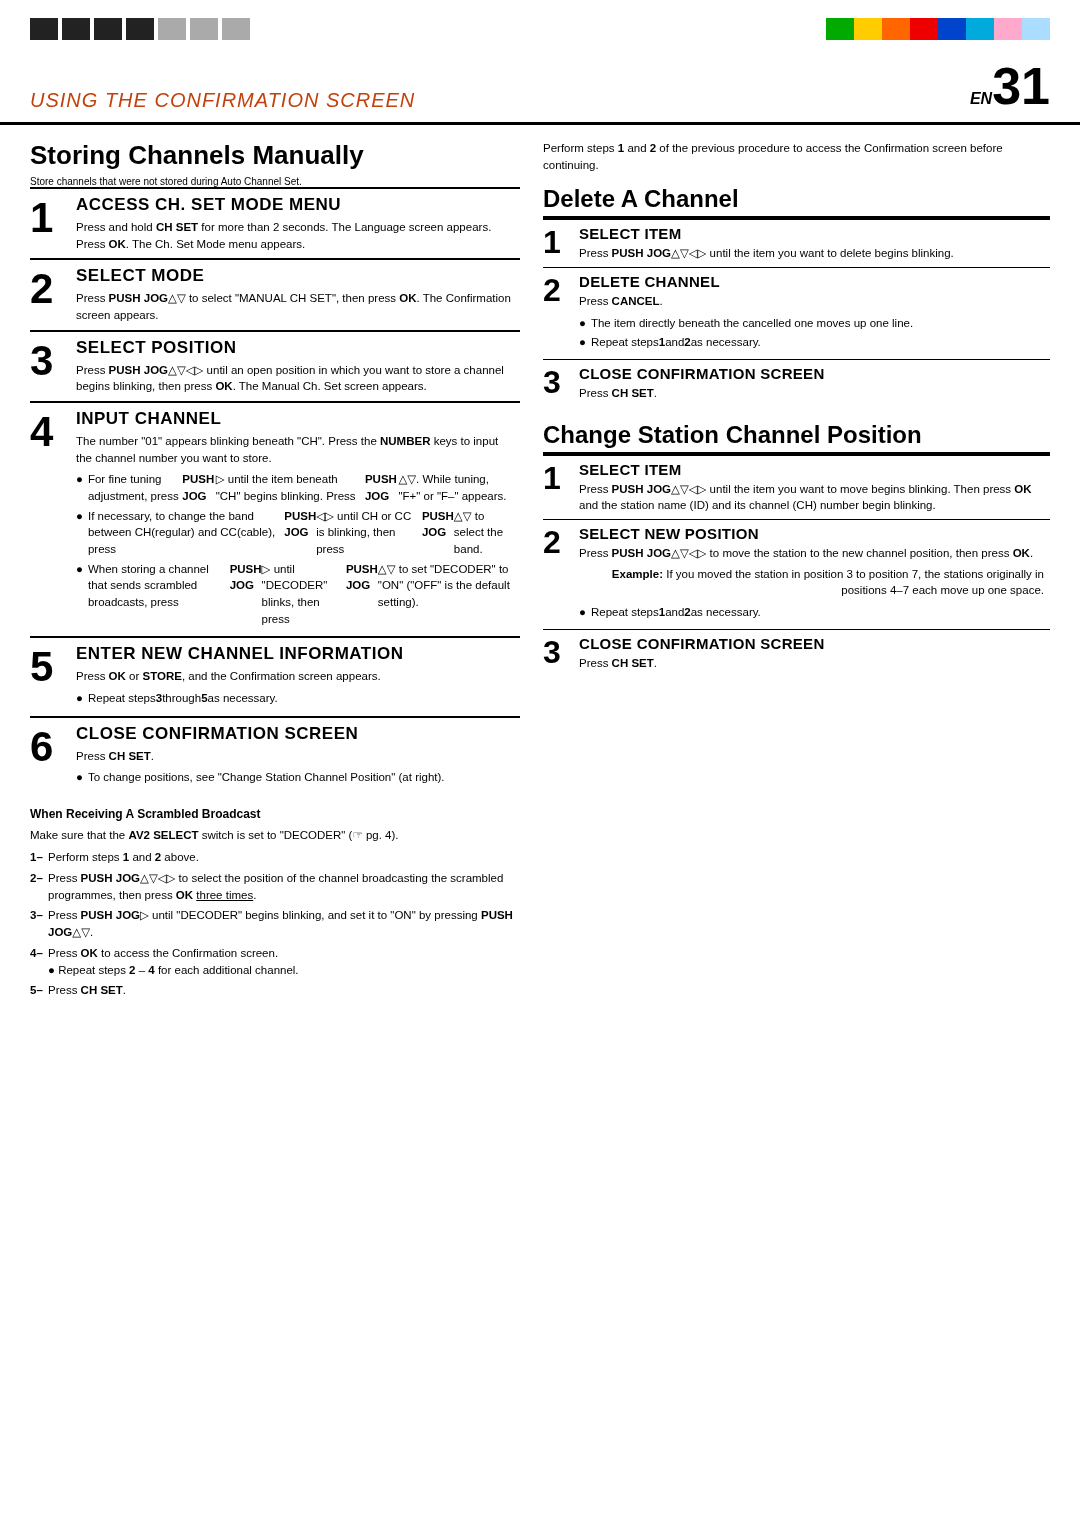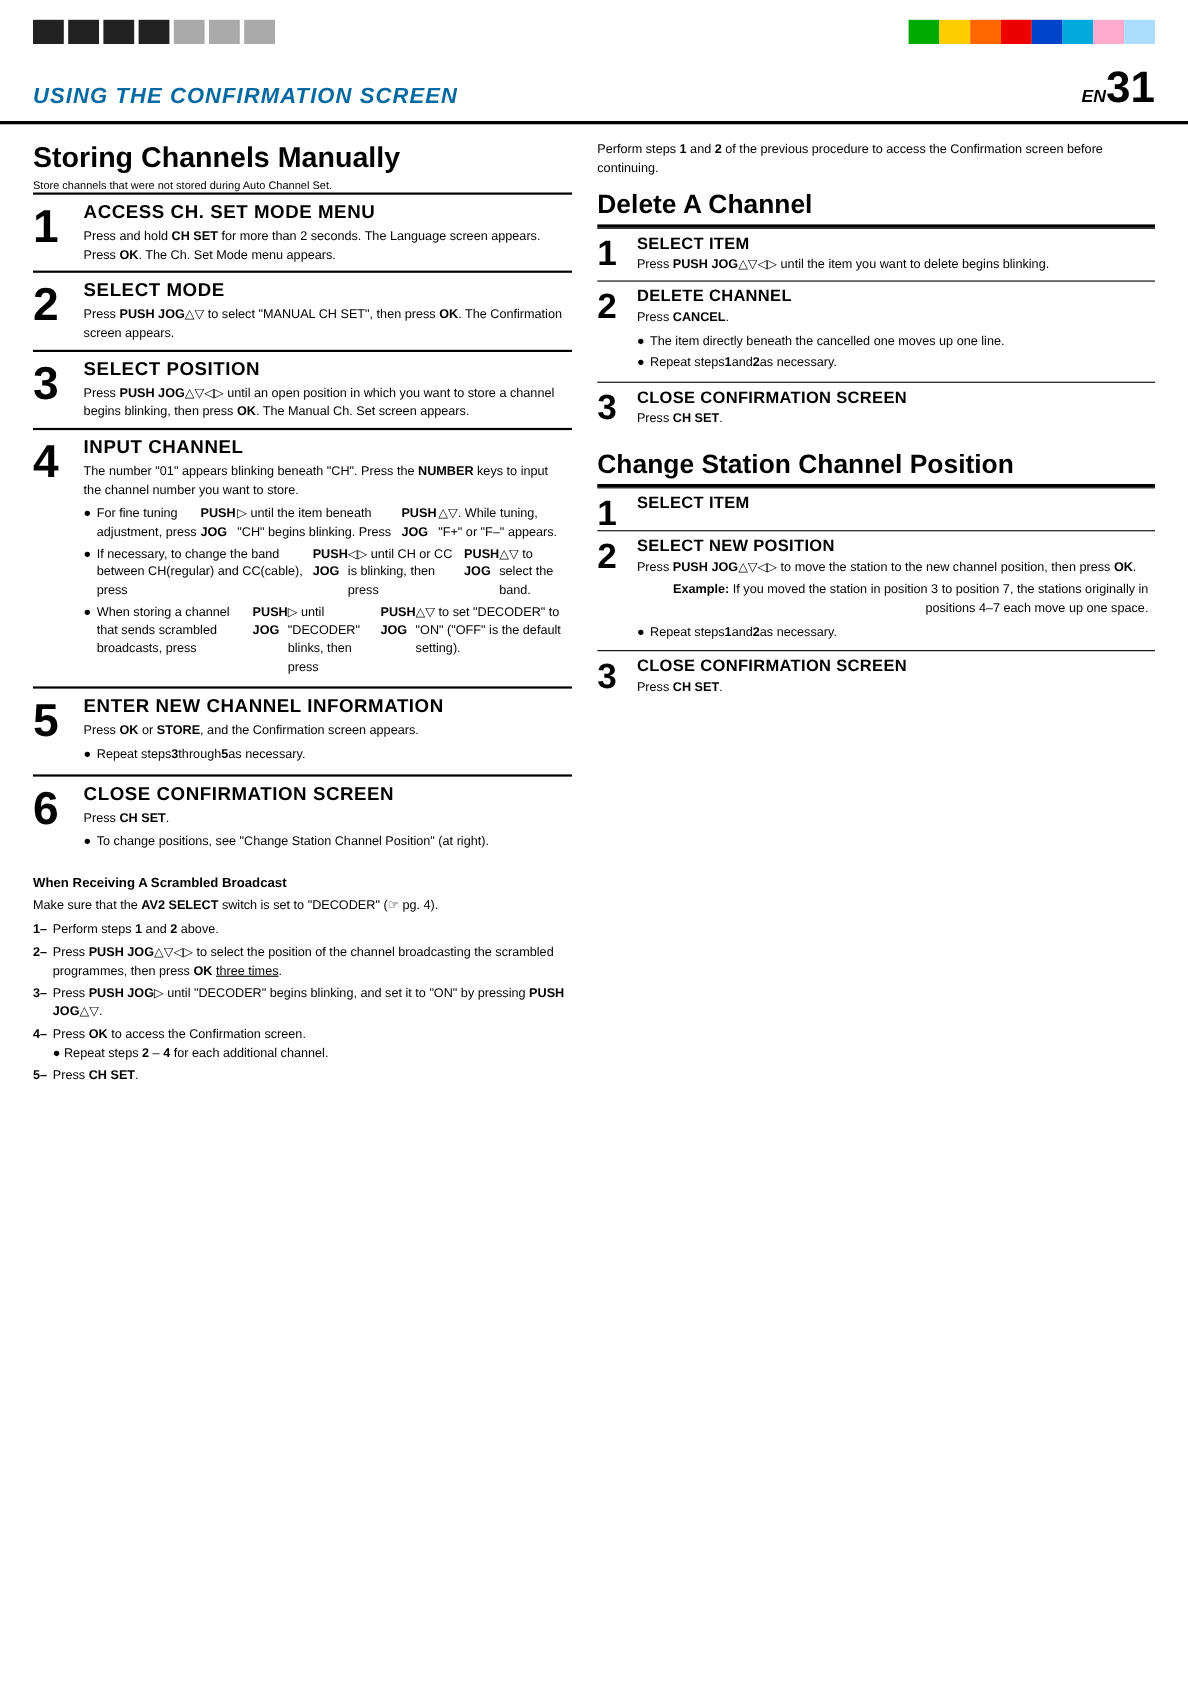--- a/index.html
+++ b/index.html
@@ -49,40 +49,40 @@
     .header-section {
       position: relative;
       padding: 60px 30px 10px 30px;
       border-bottom: 3px solid #000;
       display: flex;
       justify-content: space-between;
       align-items: flex-end;
     }
     .header-title {
       font-style: italic;
-      font-weight: bold;
+      font-weight: normal;
       font-size: 20px;
       letter-spacing: 1px;
       text-transform: uppercase;
-      color: #0369a1;
+      color: #c2410c;
     }
     .header-page {
       display: flex;
       align-items: baseline;
       gap: 0;
     }
     .header-en {
       font-style: italic;
       font-weight: bold;
       font-size: 16px;
       color: #000;
     }
     .header-number {
       font-weight: bold;
-      font-size: 40px;
+      font-size: 52px;
       line-height: 1;
       color: #000;
     }
 
     
     .main-layout {
       display: flex;
       padding: 15px 30px;
       gap: 23px;
     }
@@ -404,20 +404,23 @@
         </div>
       </div>
     </div>
 
     <div class="right-section-title right-section-gap">Change Station Channel Position</div>
 
     <div class="step-block-sm">
       <div class="step-number-sm">1</div>
       <div class="step-content-sm">
         <div class="step-heading-sm">SELECT ITEM</div>
+        <div class="step-text">
+          Press <b>PUSH JOG</b>△▽◁▷ until the item you want to move begins blinking. Then press <b>OK</b> and the station name (ID) and its channel (CH) number begin blinking.
+        </div>
       </div>
     </div>
 
     <div class="step-block-sm">
       <div class="step-number-sm">2</div>
       <div class="step-content-sm">
         <div class="step-heading-sm">SELECT NEW POSITION</div>
         <div class="step-text">
           Press <b>PUSH JOG</b>△▽◁▷ to move the station to the new channel position, then press <b>OK</b>.
           <div style="margin-top:4px;text-align:right;">

